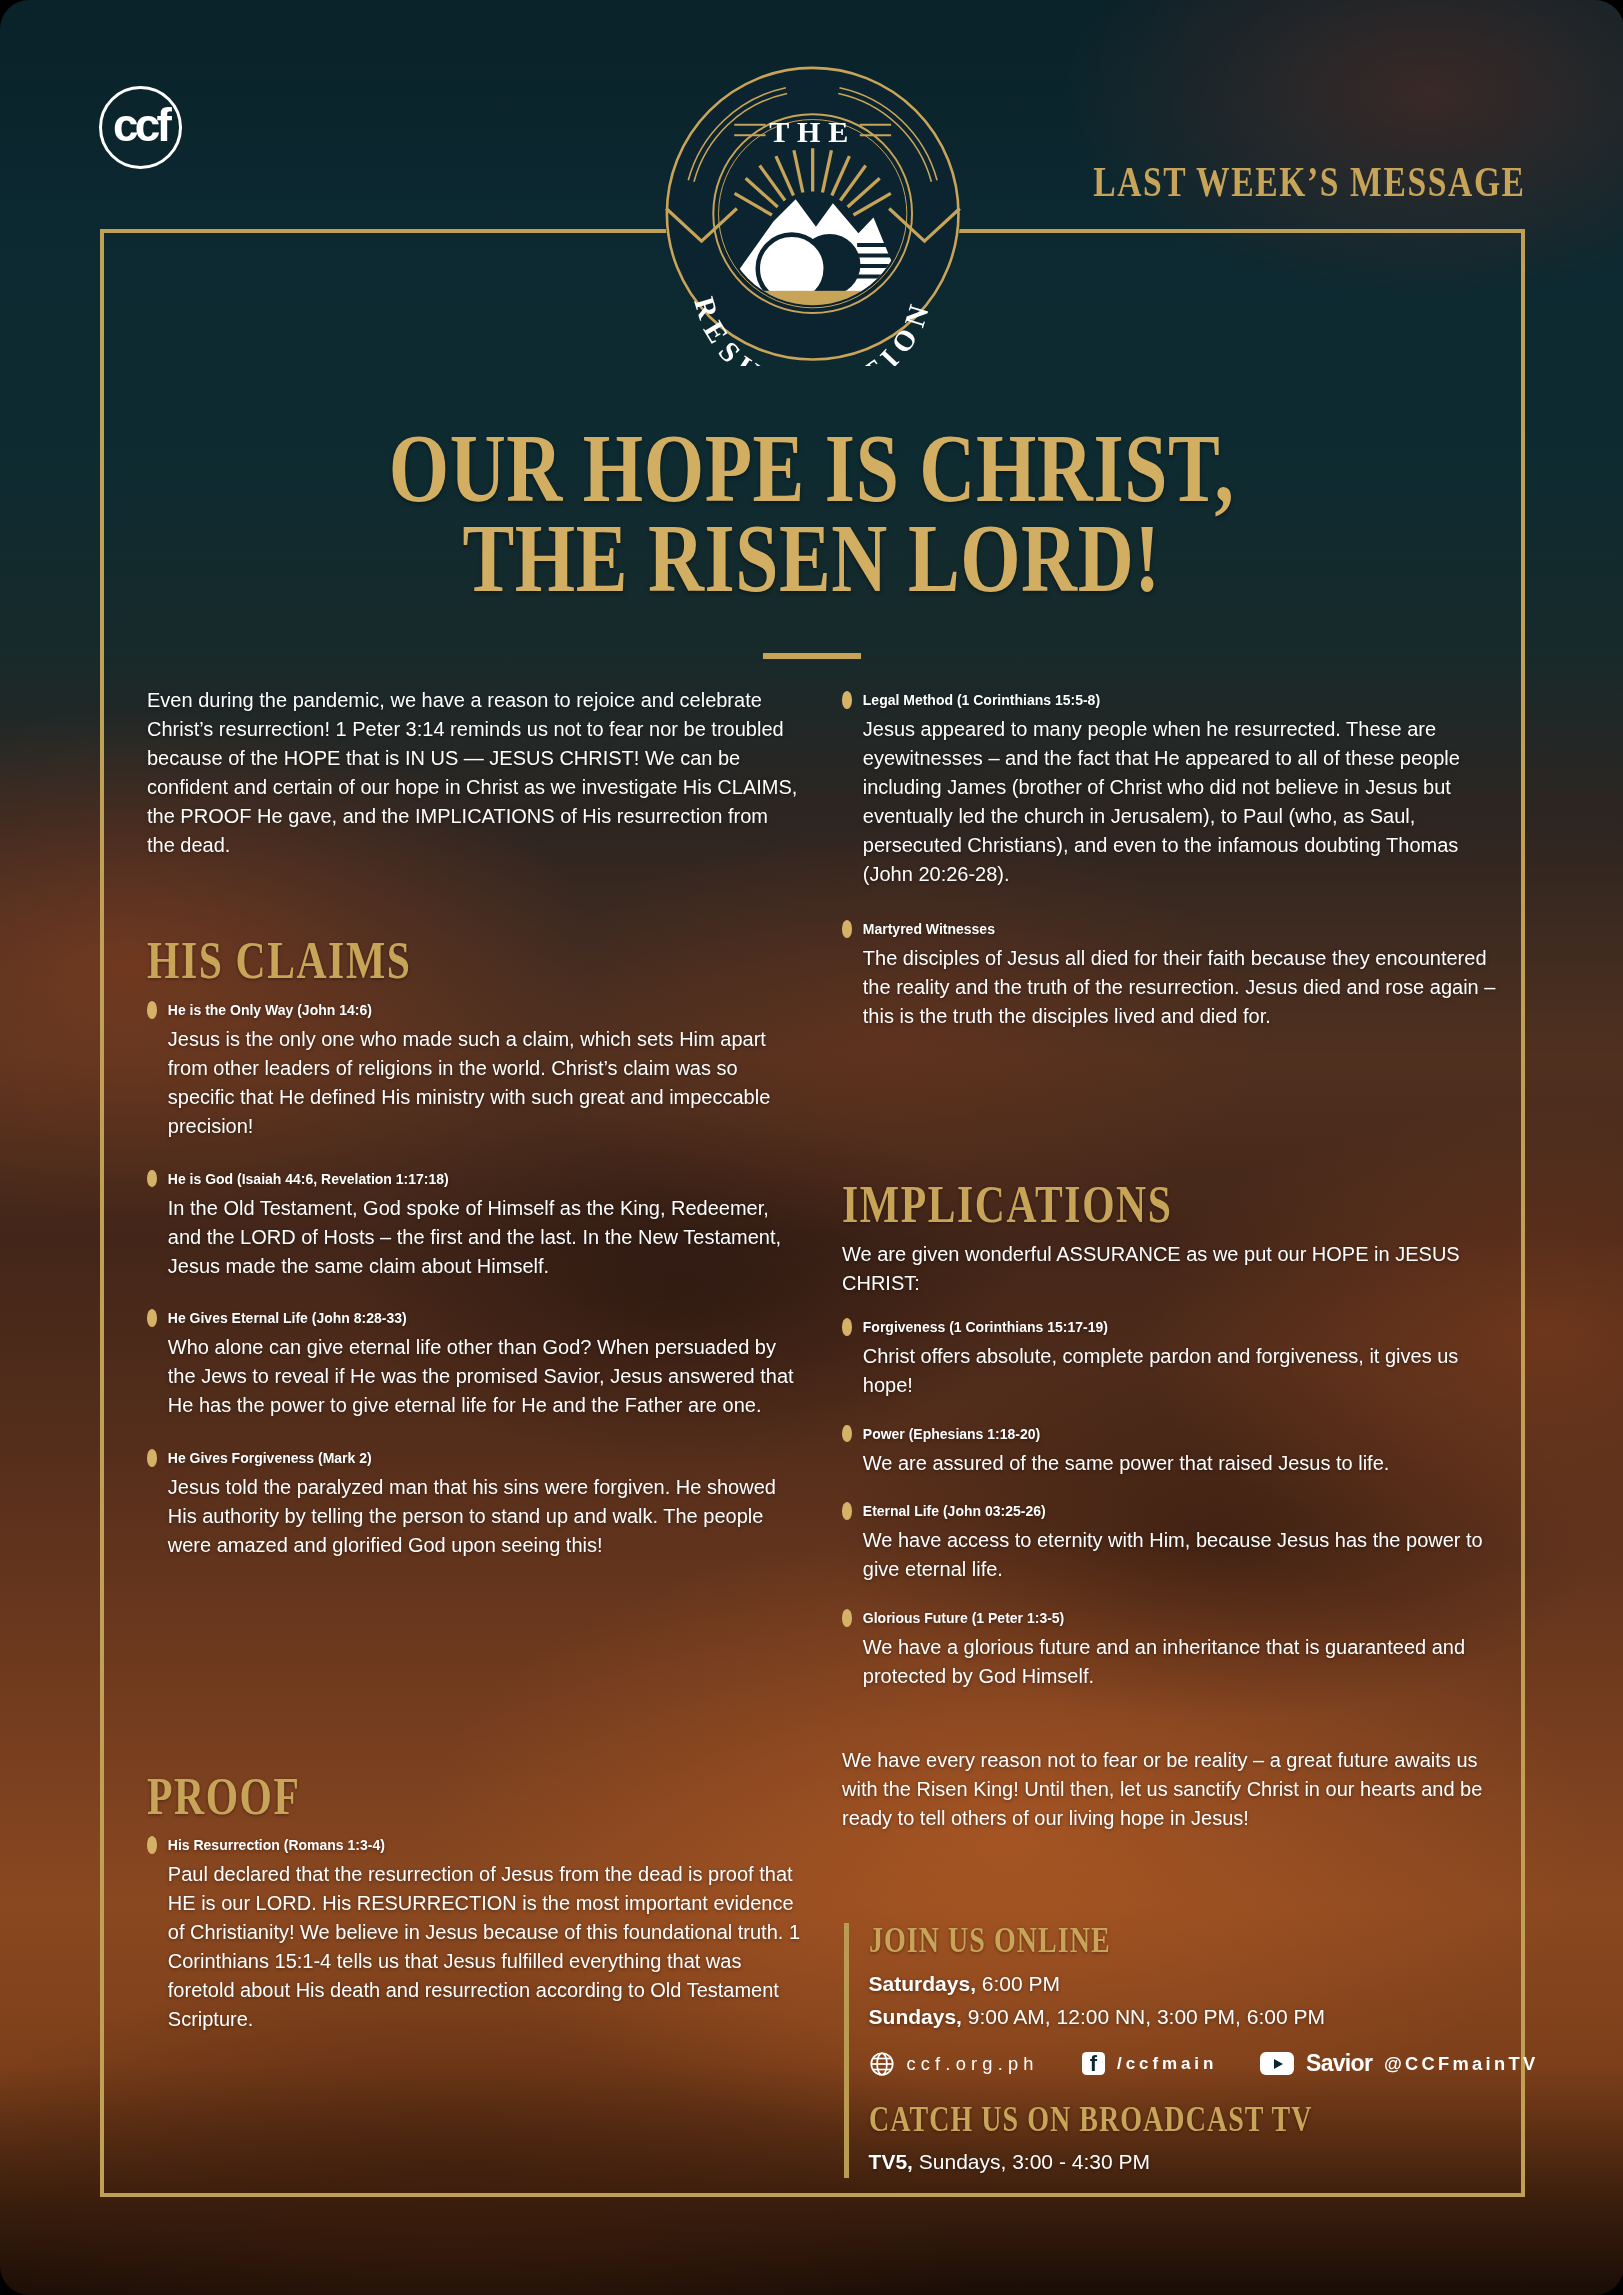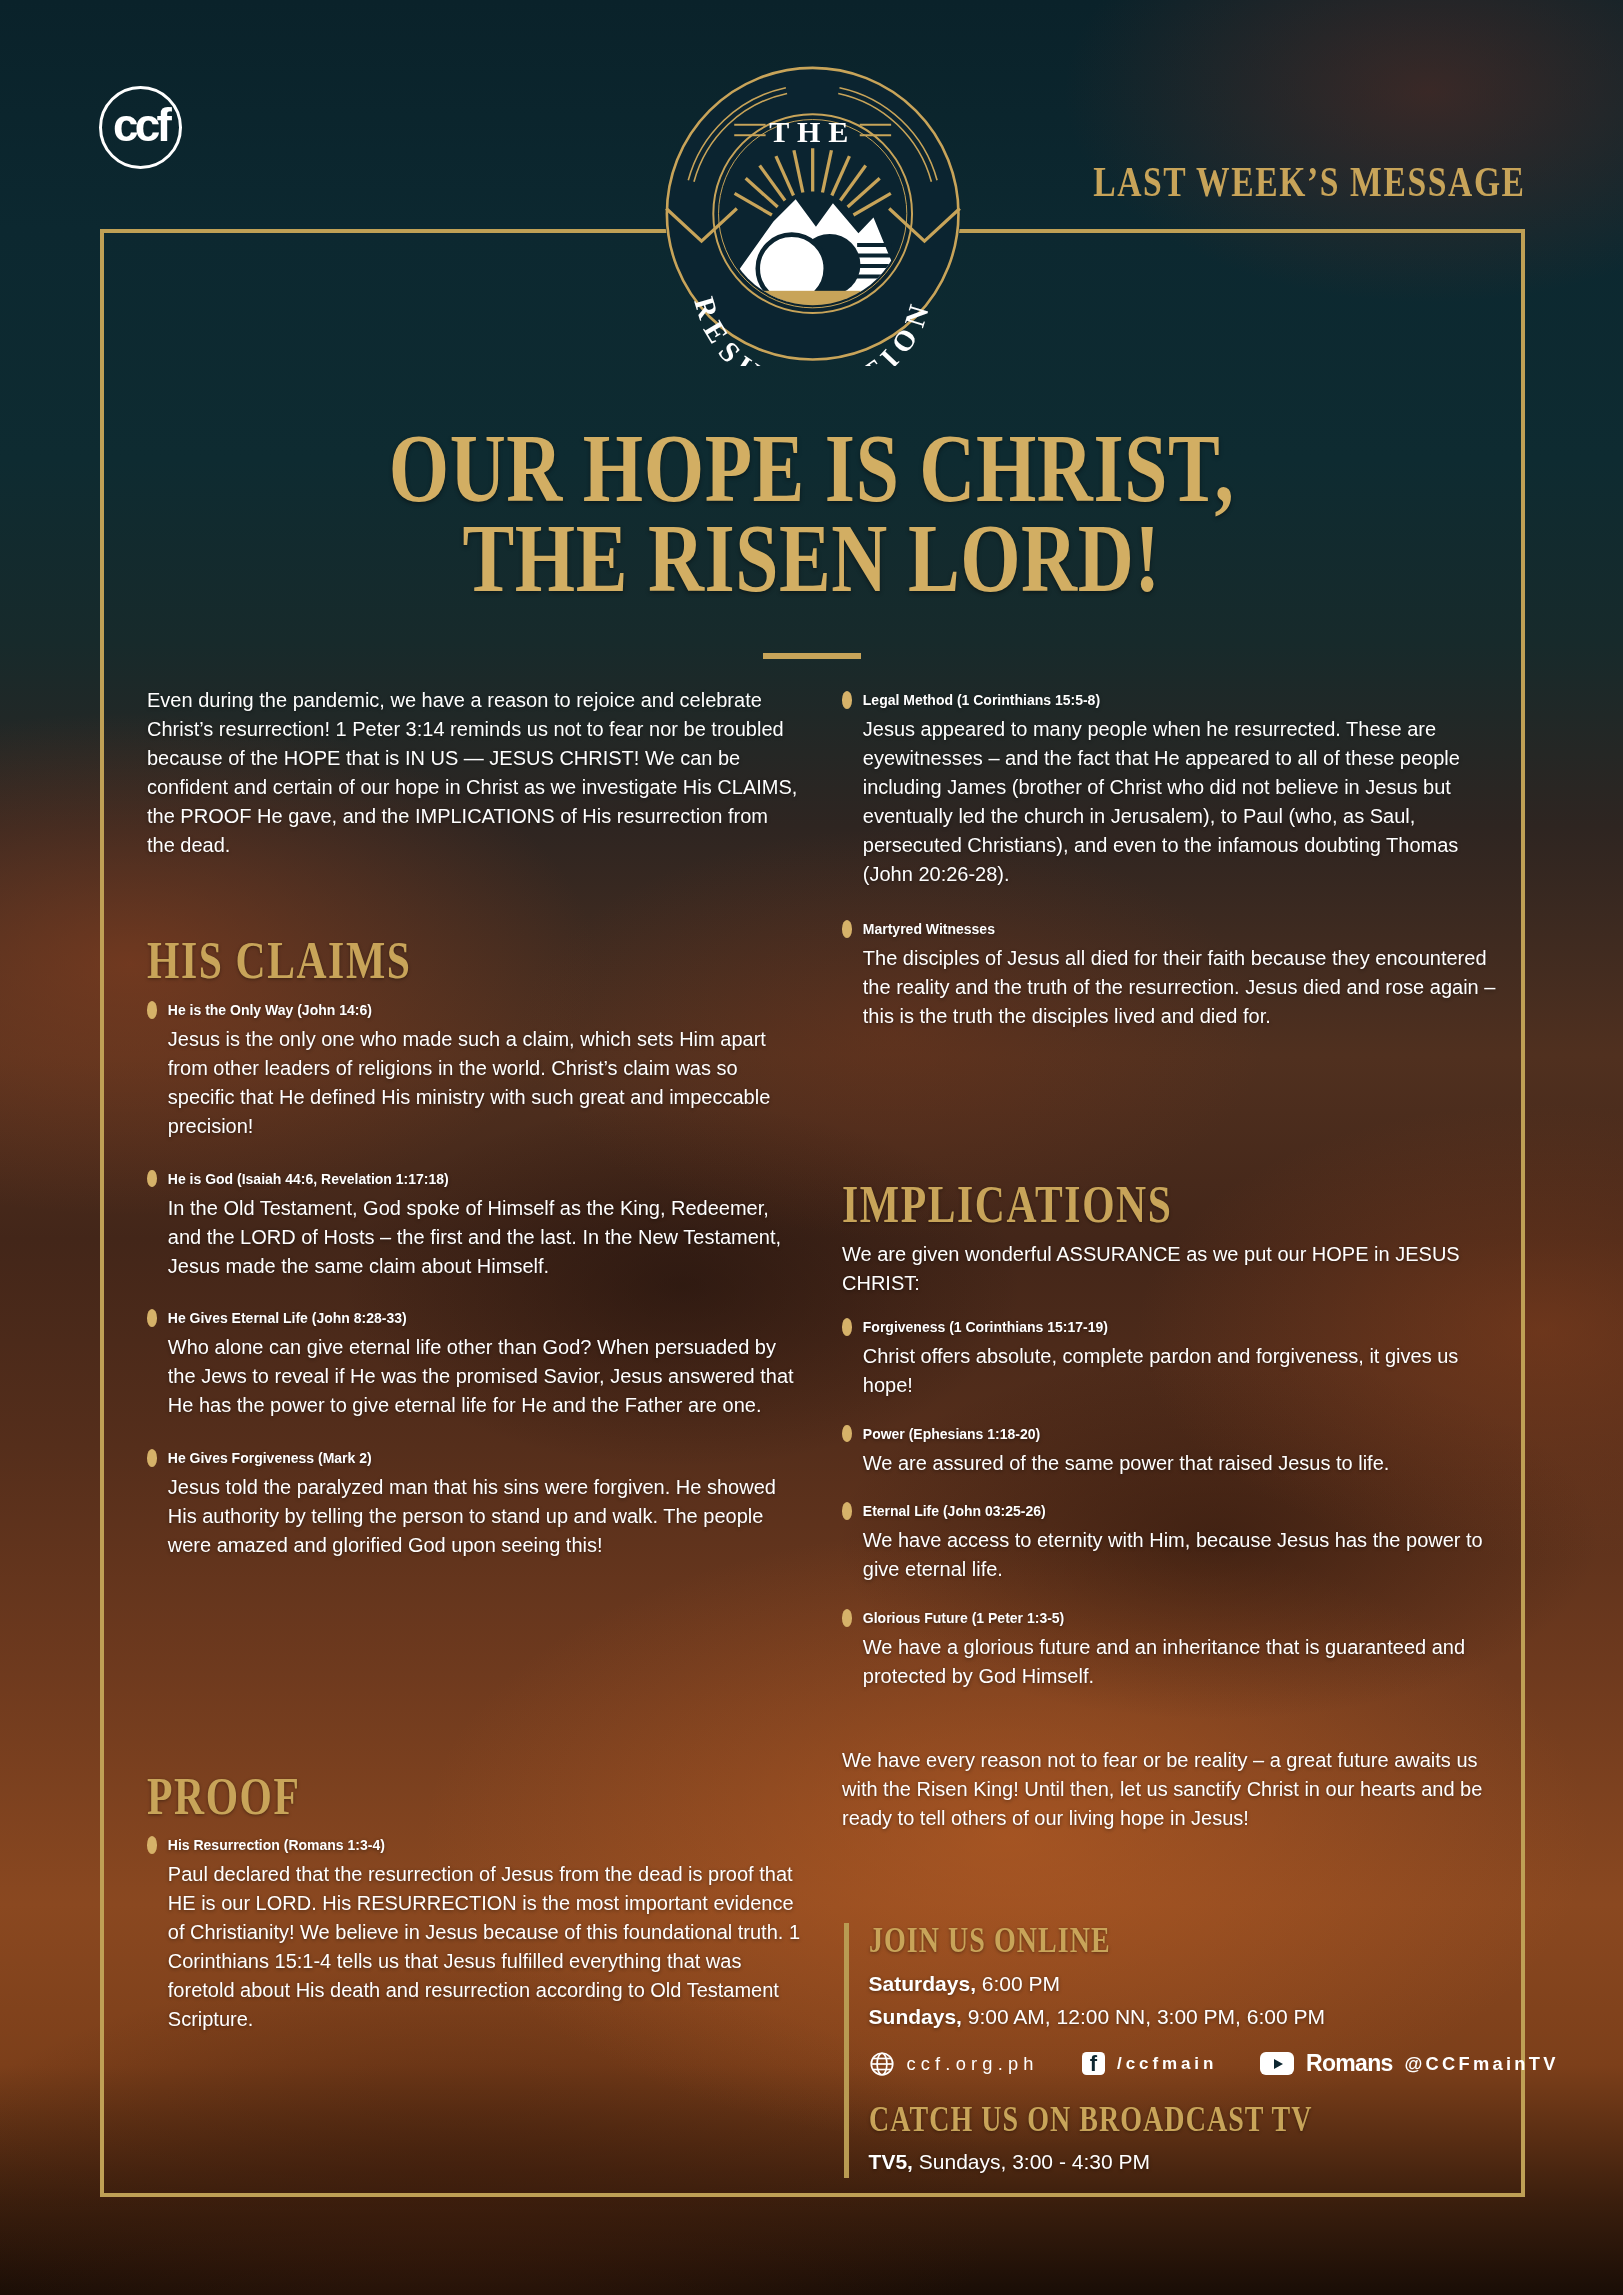--- a/index.html
+++ b/index.html
@@ -17,20 +17,21 @@
       radial-gradient(753px 406px at 8% 42%, rgba(150,68,32,.55), transparent 62%),
       radial-gradient(622px 340px at 55% 45%, rgba(120,55,28,.38), transparent 60%),
       radial-gradient(655px 367px at 95% 58%, rgba(150,70,30,.45), transparent 62%),
       radial-gradient(524px 281px at 42% 56%, rgba(20,10,8,.45), transparent 65%),
       radial-gradient(589px 281px at 75% 67%, rgba(30,14,8,.45), transparent 65%),
       radial-gradient(884px 471px at 62% 80%, rgba(198,100,38,.5), transparent 66%),
       radial-gradient(785px 340px at 28% 96%, rgba(60,28,12,.6), transparent 70%),
       linear-gradient(180deg,#0a222a 0%,#0c2830 10%,#0e2b31 20%,#172a2b 28%,
         #2e2521 36%,#50301f 46%,#432619 54%,#552e1b 63%,#6f3a1e 73%,
         #8a4820 83%,#7c3f1a 90%,#3a1e0d 96%,#190d06 100%);
+    border-radius: 29px;
   }
   .frame{
     position:absolute;left:100px;top:229px;width:1425px;height:1968px;
     border:4.6px solid #bfa055;box-sizing:border-box;pointer-events:none;
   }
   .logo{
     position:absolute;left:99px;top:86px;width:83px;height:83px;
     border:3.9px solid #fff;border-radius:50%;box-sizing:border-box;
     display:flex;align-items:center;justify-content:center;
     font-weight:700;font-size:46px;letter-spacing:-3.9px;color:#fff;
@@ -291,21 +292,21 @@
         <span class="spaced">ccf.org.ph</span>
       </span>
       <span class="social">
         <span class="fb-tile">f</span>
         <span class="fb-handle">/ccfmain</span>
       </span>
       <span class="social">
         <span class="yt-tile">
             <span class="yt-tri"></span>
           </span>
-        <span class="yt-word">Romans</span>
+        <span class="yt-word">Savior</span>
         <span class="yt-handle">@CCFmainTV</span>
       </span>
     </div>
 
     <div class="footer-h broadcast-h">CATCH US ON BROADCAST TV</div>
     <div class="sched tv-row">
       <b>TV5,</b><span> Sundays, 3:00 - 4:30 PM</span>
     </div>
   </div>
 

